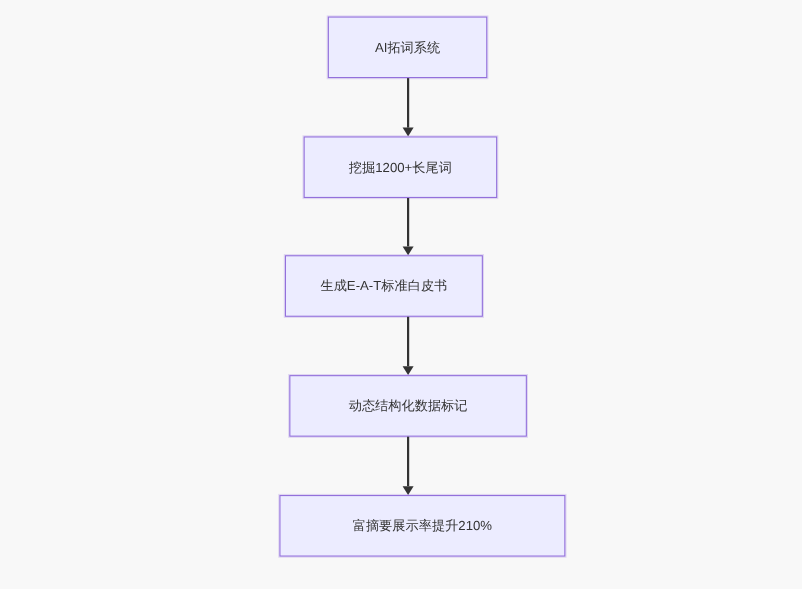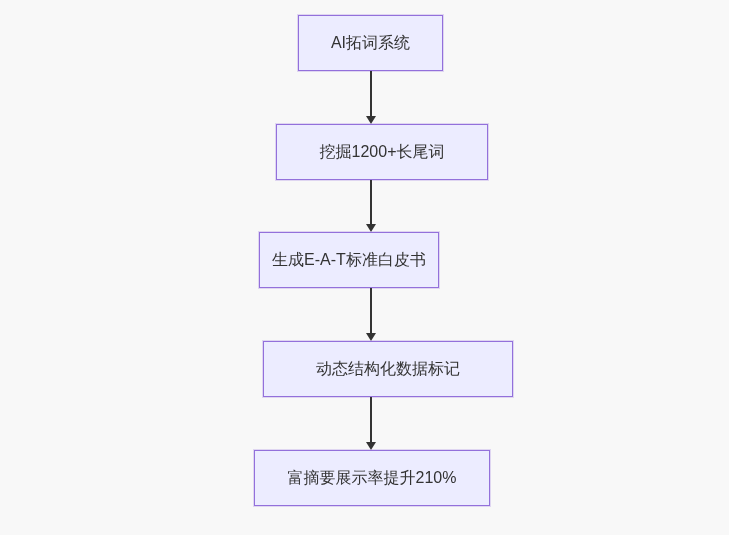--- a/index.html
+++ b/index.html
@@ -22,21 +22,21 @@
     overflow:hidden;
   }
   .node{
     position:absolute;
     height:56px;
     box-sizing:border-box;
     background:var(--node-fill);
     border:1px solid var(--node-border);
     box-shadow:0 0 0 1px rgba(147,112,219,0.25);
     color:var(--text);
-    font-size:16px;
+    font-size:12px;
     display:flex;
     align-items:center;
     justify-content:center;
     text-align:center;
     white-space:nowrap;
   }
   .edge{
     position:absolute;
     left:365px;
     width:12px;
@@ -62,36 +62,36 @@
 
 <div class="canvas">
 
   <div class="node" style="left:298px;top:15px;width:145px">AI拓词系统</div>
 
   <div class="edge" style="top:71px;height:53px">
     <div class="edge-line"></div>
     <div class="edge-head"></div>
   </div>
 
-  <div class="node" style="left:276px;top:124px;width:212px">挖掘1200+长尾词</div>
+  <div class="node" style="left:276px;top:124px;width:176px">挖掘1200+长尾词</div>
 
   <div class="edge" style="top:180px;height:52px">
     <div class="edge-line"></div>
     <div class="edge-head"></div>
   </div>
 
   <div class="node" style="left:259px;top:232px;width:180px">生成E-A-T标准白皮书</div>
 
   <div class="edge" style="top:288px;height:53px">
     <div class="edge-line"></div>
     <div class="edge-head"></div>
   </div>
 
-  <div class="node" style="left:263px;top:341px;width:250px">动态结构化数据标记</div>
+  <div class="node" style="left:263px;top:341px;width:216px">动态结构化数据标记</div>
 
   <div class="edge" style="top:397px;height:53px">
     <div class="edge-line"></div>
     <div class="edge-head"></div>
   </div>
 
-  <div class="node" style="left:254px;top:450px;width:236px">富摘要展示率提升210%</div>
+  <div class="node" style="left:254px;top:450px;width:260px">富摘要展示率提升210%</div>
 
 </div>
 
 </body></html>

